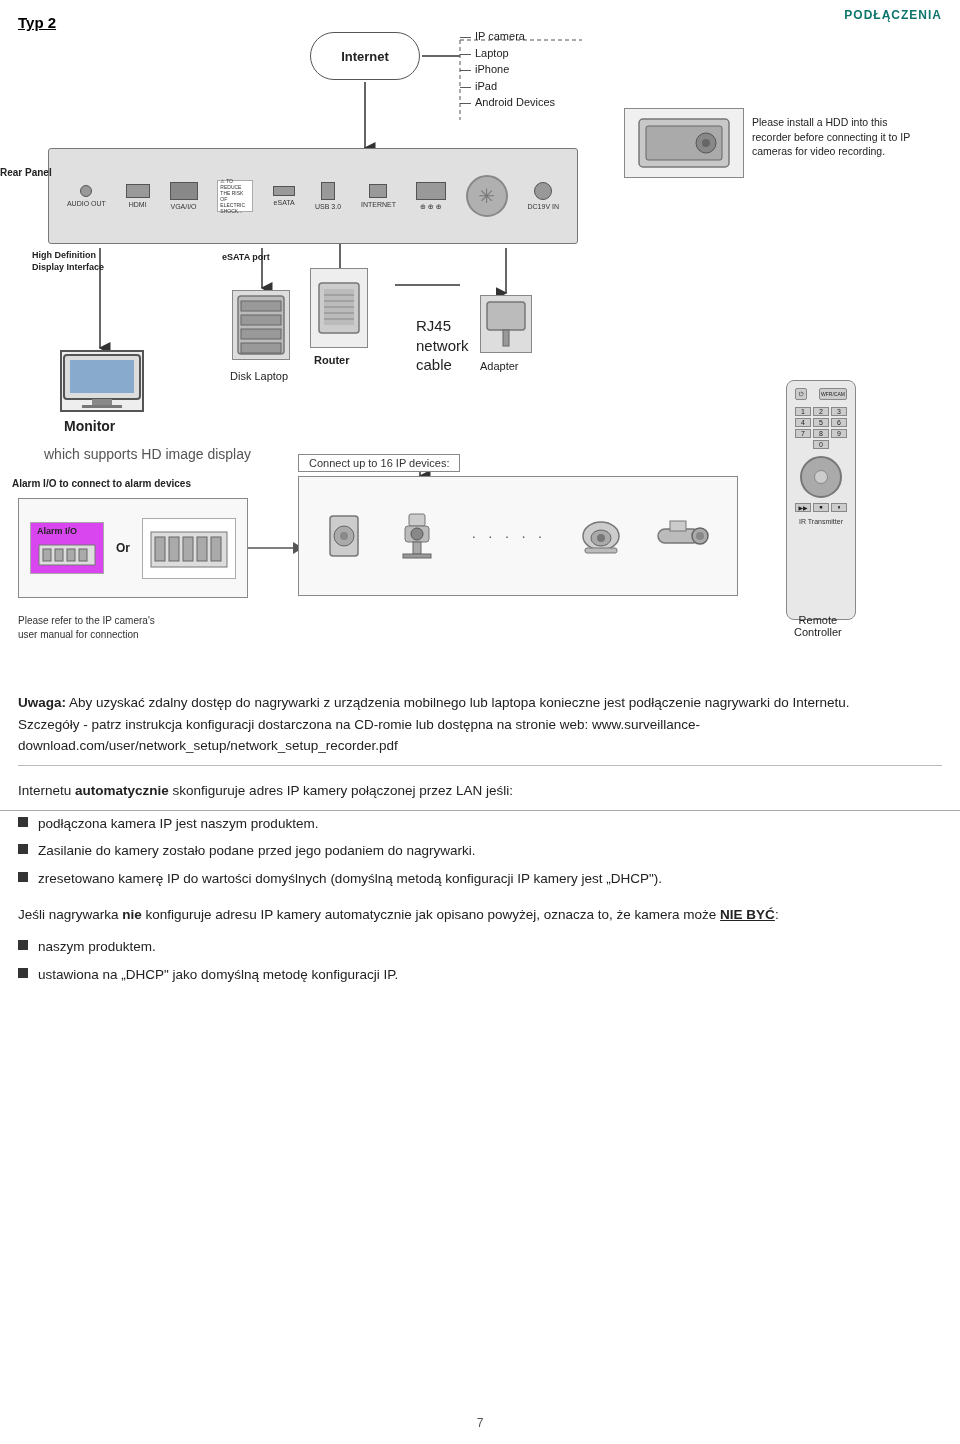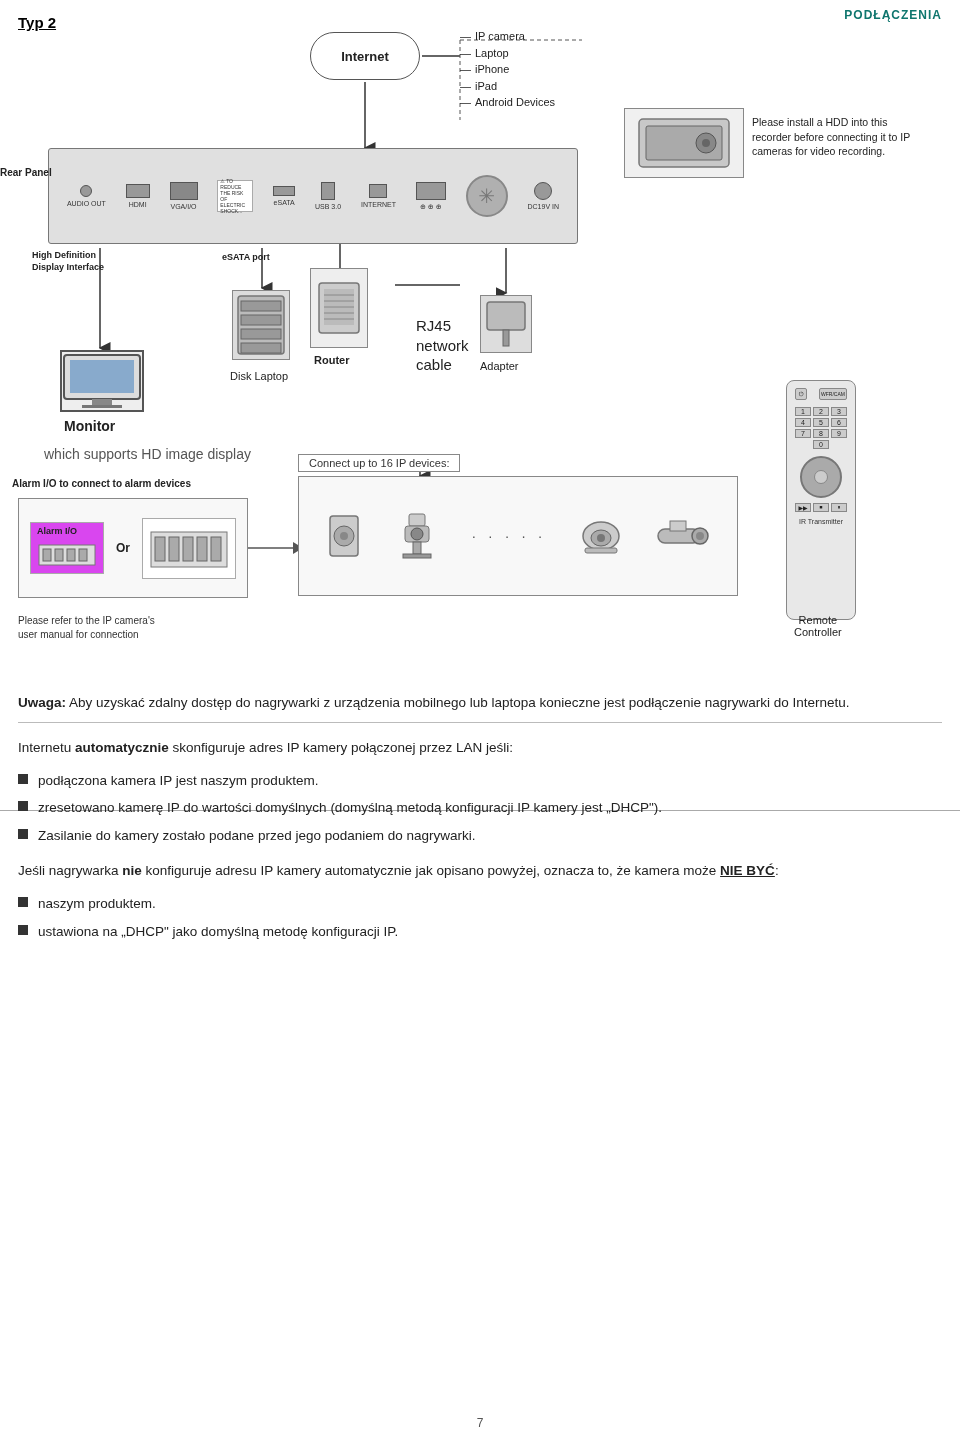--- a/index.html
+++ b/index.html
@@ -726,40 +726,43 @@
   <div class="remote-label">Remote<br>Controller</div>
 
 </div>
 
 <div class="text-content">
 
   <div class="uwaga-line">
     <strong>Uwaga:</strong><span> Aby uzyskać zdalny dostęp do nagrywarki z urządzenia mobilnego lub laptopa konieczne jest podłączenie nagrywarki do Internetu.</span>
   </div>
 
+  <div class="szczegoły-line">
+    <span>Szczegóły - patrz instrukcja konfiguracji dostarczona na CD-romie lub dostępna na stronie web: </span><span>www.surveillance-download.com/user/network_setup/network_setup_recorder.pdf</span>
+  </div>
 
   <hr class="separator">
 
   <div class="auto-section">
     <span>Internetu </span><strong>automatycznie</strong><span> skonfiguruje adres IP kamery połączonej przez LAN jeśli:</span>
   </div>
 
   <div class="bullet-item">
     <span class="bullet-square"></span>
     <span>podłączona kamera IP jest naszym produktem.</span>
   </div>
 
   <div class="bullet-item">
     <span class="bullet-square"></span>
-    <span>zresetowano kamerę IP do wartości domyślnych (domyślną metodą konfiguracji IP kamery jest „DHCP").</span>
+    <span>Zasilanie do kamery zostało podane przed jego podaniem do nagrywarki.</span>
   </div>
 
   <div class="bullet-item">
     <span class="bullet-square"></span>
-    <span>Zasilanie do kamery zostało podane przed jego podaniem do nagrywarki.</span>
+    <span>zresetowano kamerę IP do wartości domyślnych (domyślną metodą konfiguracji IP kamery jest „DHCP").</span>
   </div>
 
   <div class="jesli-section">
     <span>Jeśli nagrywarka </span><strong>nie</strong><span> konfiguruje adresu IP kamery automatycznie jak opisano powyżej, oznacza to, że kamera może </span><strong><u>NIE BYĆ</u></strong><span>:</span>
   </div>
 
   <div class="bullet-item">
     <span class="bullet-square"></span>
     <span>naszym produktem.</span>
   </div>

